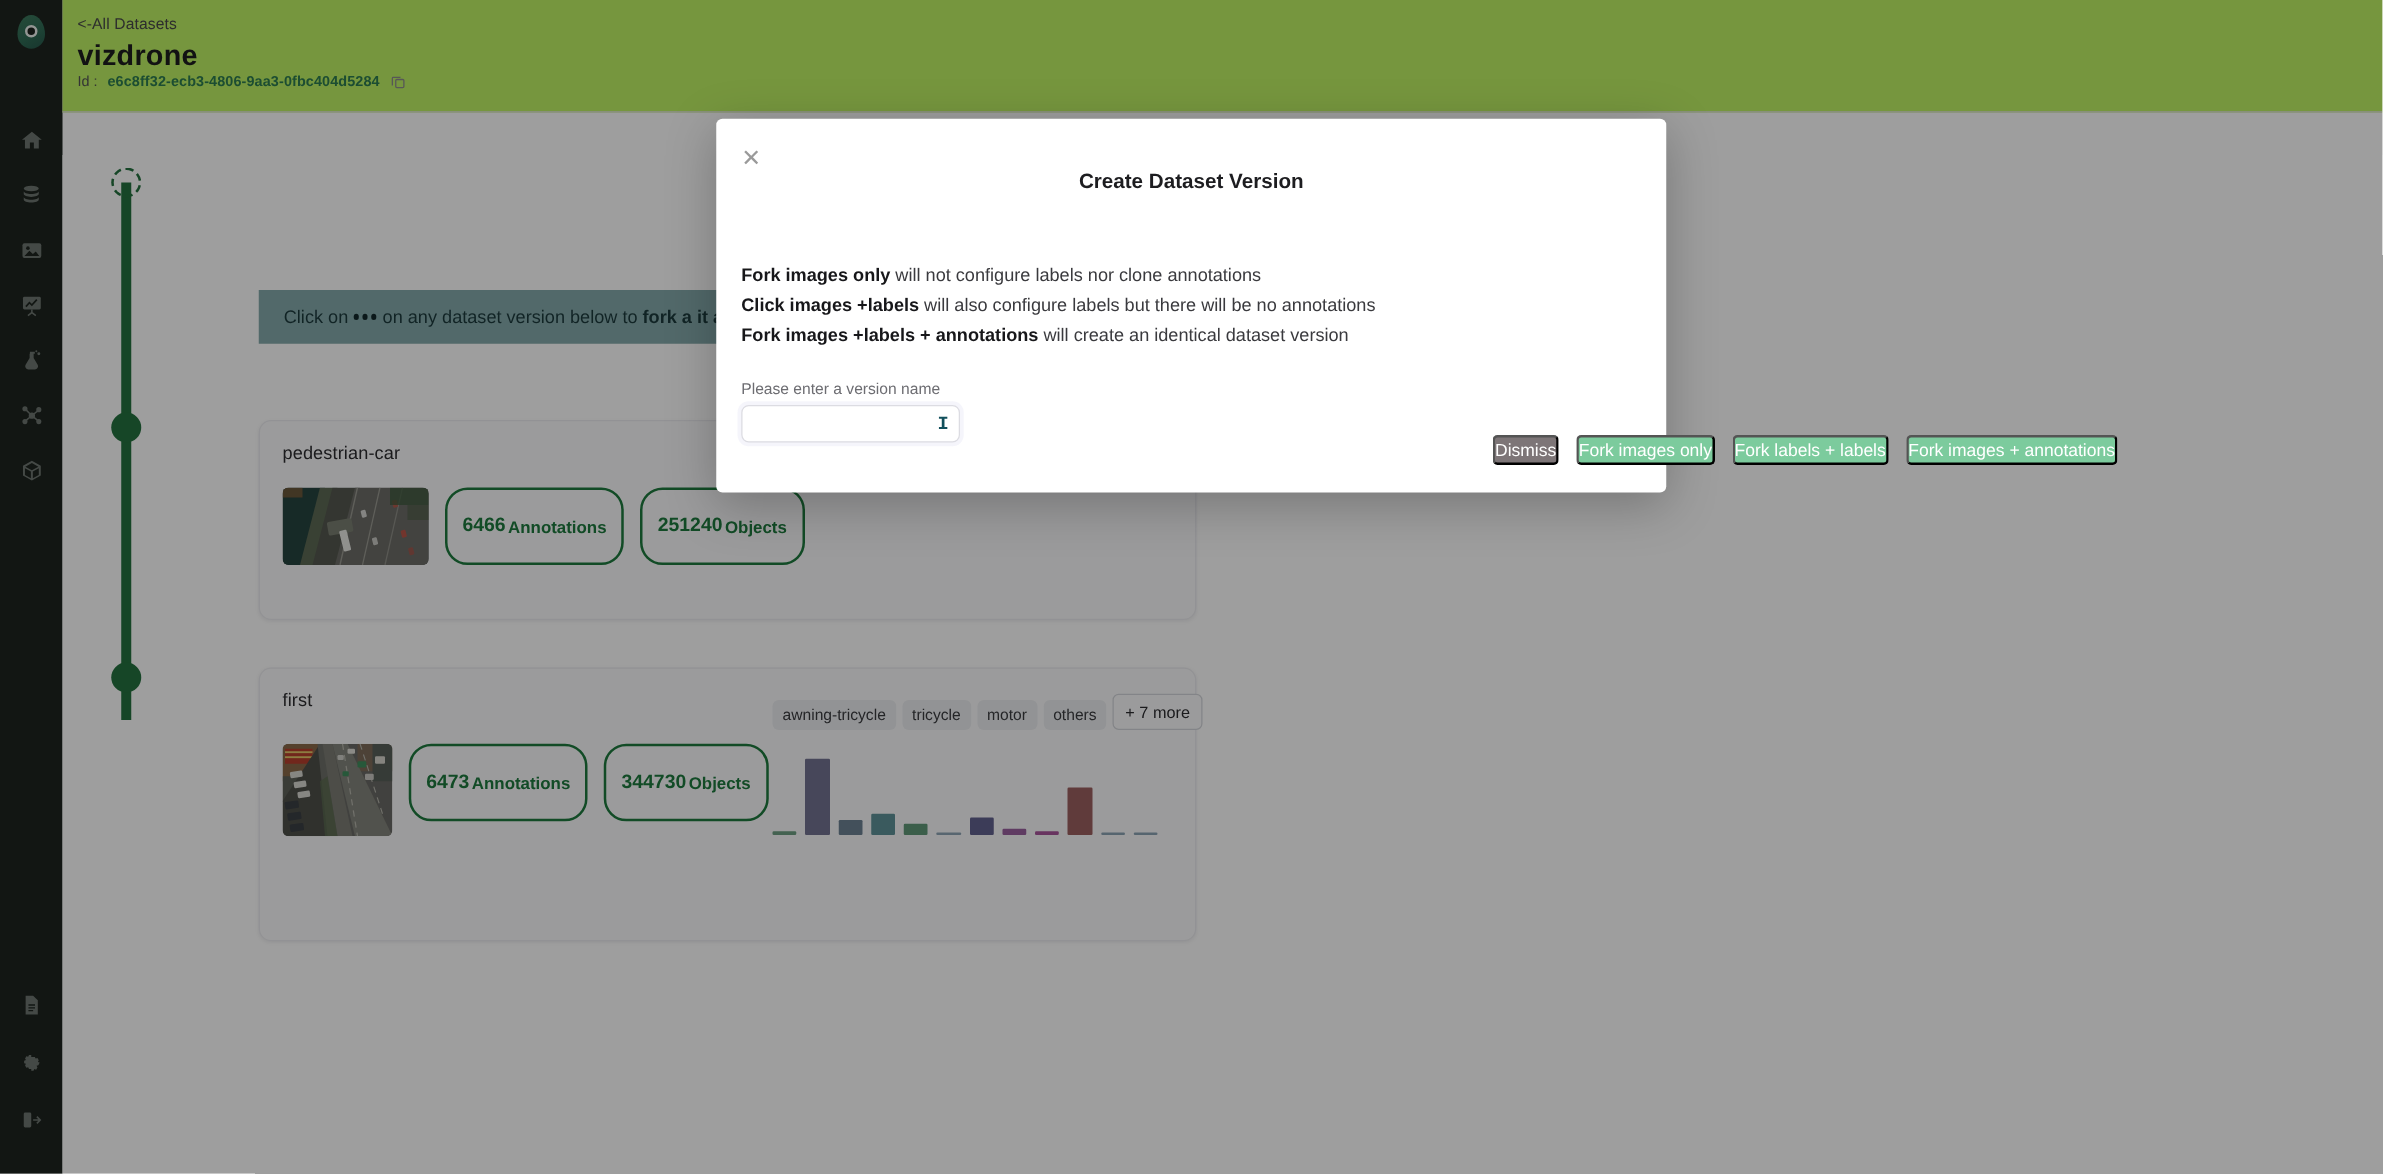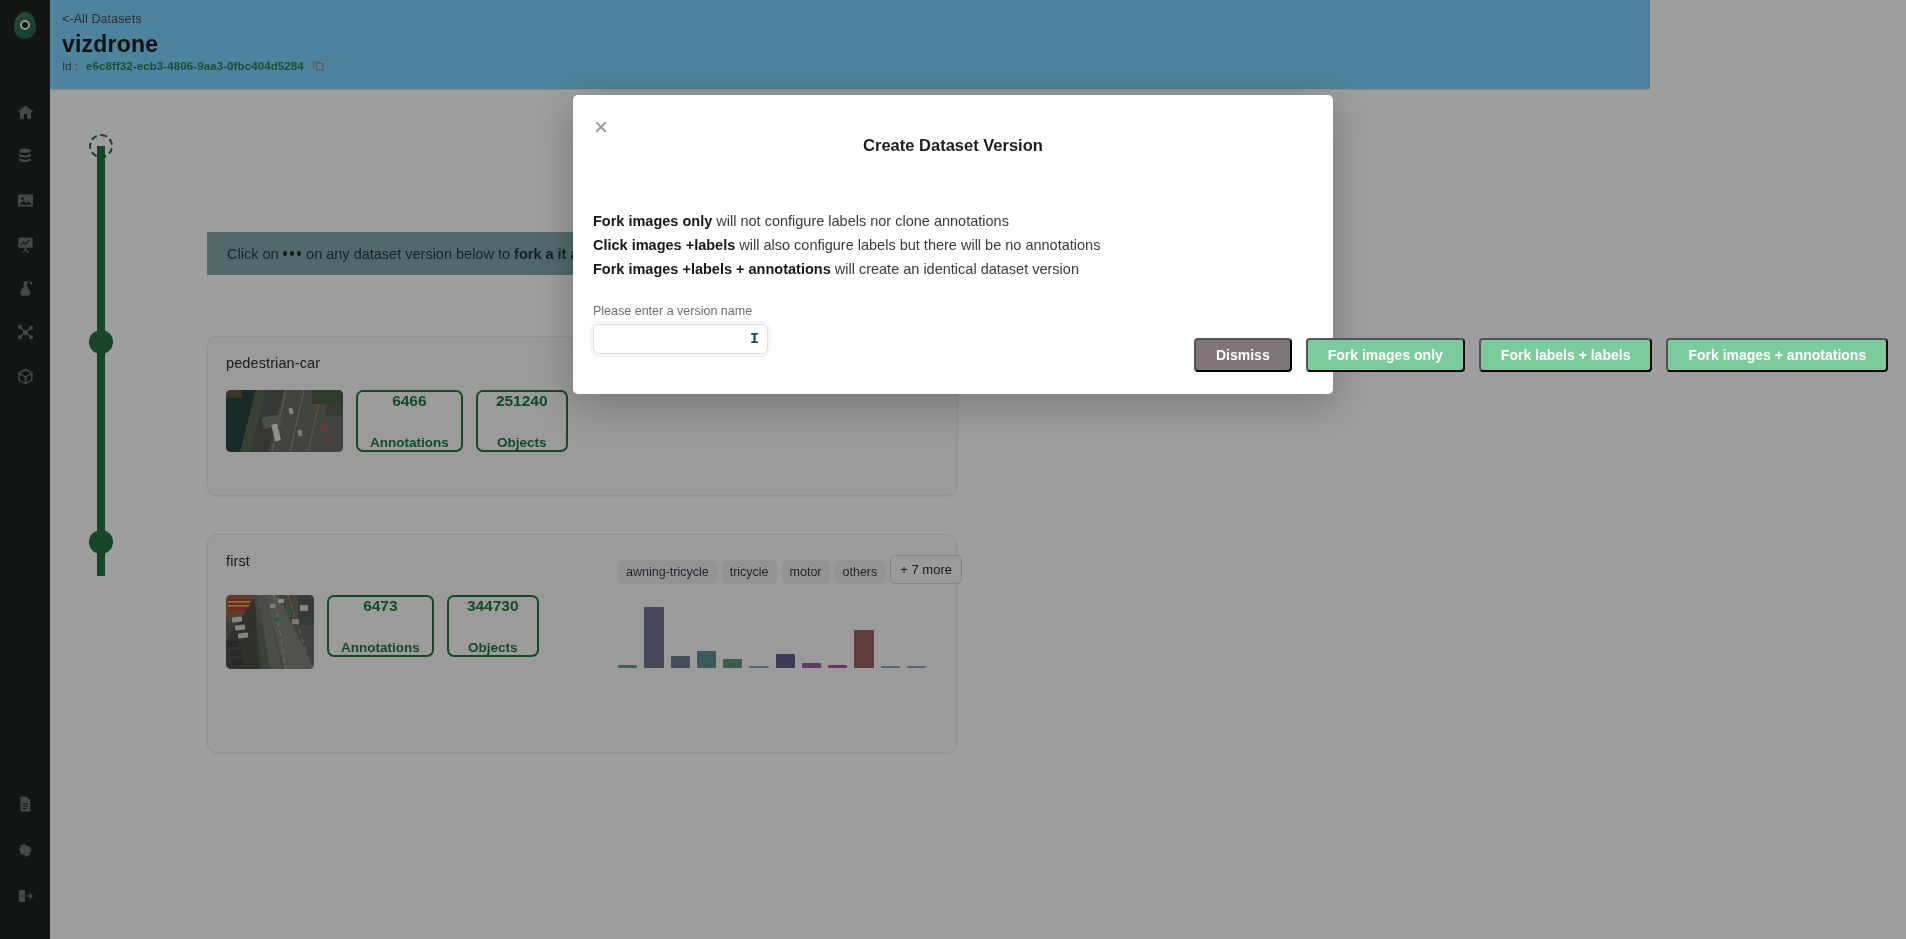--- a/index.html
+++ b/index.html
@@ -50,22 +50,22 @@
     color: #6f7671;
   }
   #rail .nav-item svg, #rail .bottom-item svg { display: block; }
   #rail .spacer { flex: 1; }
   #rail .bottom { width: 100%; padding-bottom: 20px; }
   #rail .bottom-item { height: 46px; }
 
   
   #header {
     position: absolute; left: 50px; top: 0;
-    width: 1600px; height: 90px;
-    background: #7dd3fc;
+    width: 1856px; height: 90px;
+    background: #bef264;
     border-bottom: 1px solid #e6e6e6;
     padding: 12px 0 0 12px;
   }
   #back-link {
     font-size: 12.5px; color: #4a4a4a; letter-spacing: .1px;
   }
   #ds-title {
     font-size: 23px; font-weight: 700; color: #1d1d1f;
     margin-top: 5px; letter-spacing: .2px;
   }
@@ -152,23 +152,23 @@
 
   .thumb {
     width: 117px; height: 62px; border-radius: 5px;
     overflow: hidden; flex: none;
     position: relative;
   }
   .thumb.tall { width: 88px; height: 74px; }
   .thumb svg { display: block; width: 100%; height: 100%; }
 
   .stat {
-    border: 2px solid #1d7a3e; border-radius: 7px;
+    border: 2px solid #1d7a3e; border-radius: 18px;
     min-width: 92px; height: 62px;
-    display: flex; flex-direction: column; align-items: center; justify-content: space-between;
+    display: flex; flex-direction: row; align-items: center; justify-content: center;
     gap: 2px; padding: 0 12px;
   }
   .stat .num { font-size: 15.5px; font-weight: 700; color: #1d7a3e; }
   .stat .lbl { font-size: 13.5px; font-weight: 700; color: #1d7a3e; }
 
   
   #labels-zone {
     position: absolute; left: 410px; top: 20px; width: 325px;
   }
   #chips { display: flex; align-items: flex-end; gap: 5px; }
@@ -225,24 +225,24 @@
     position: absolute; left: 156px; top: 5px;
     width: 10px; height: 19px;
     color: #12505c; font-size: 15px; line-height: 19px;
     font-family: "Liberation Mono", monospace; font-weight: 700;
   }
   #modal-actions {
     position: absolute; left: 621px; bottom: 22px;
     display: flex; gap: 14px;
   }
   .btn {
-    height: 34px; border-radius: 4px;
+    height: 24px; border-radius: 4px;
     display: flex; align-items: center; justify-content: center;
-    padding: 0 20px;
-    font-size: 14px; font-weight: 700; color: #ffffff;
+    padding: 0 0;
+    font-size: 14px; font-weight: 400; color: #ffffff;
     white-space: nowrap;
   }
   .btn.grey { background: #7d7577; }
   .btn.green { background: #7ccb9d; }
 </style>
 </head>
 <body>
 
 <div id="root">
 

